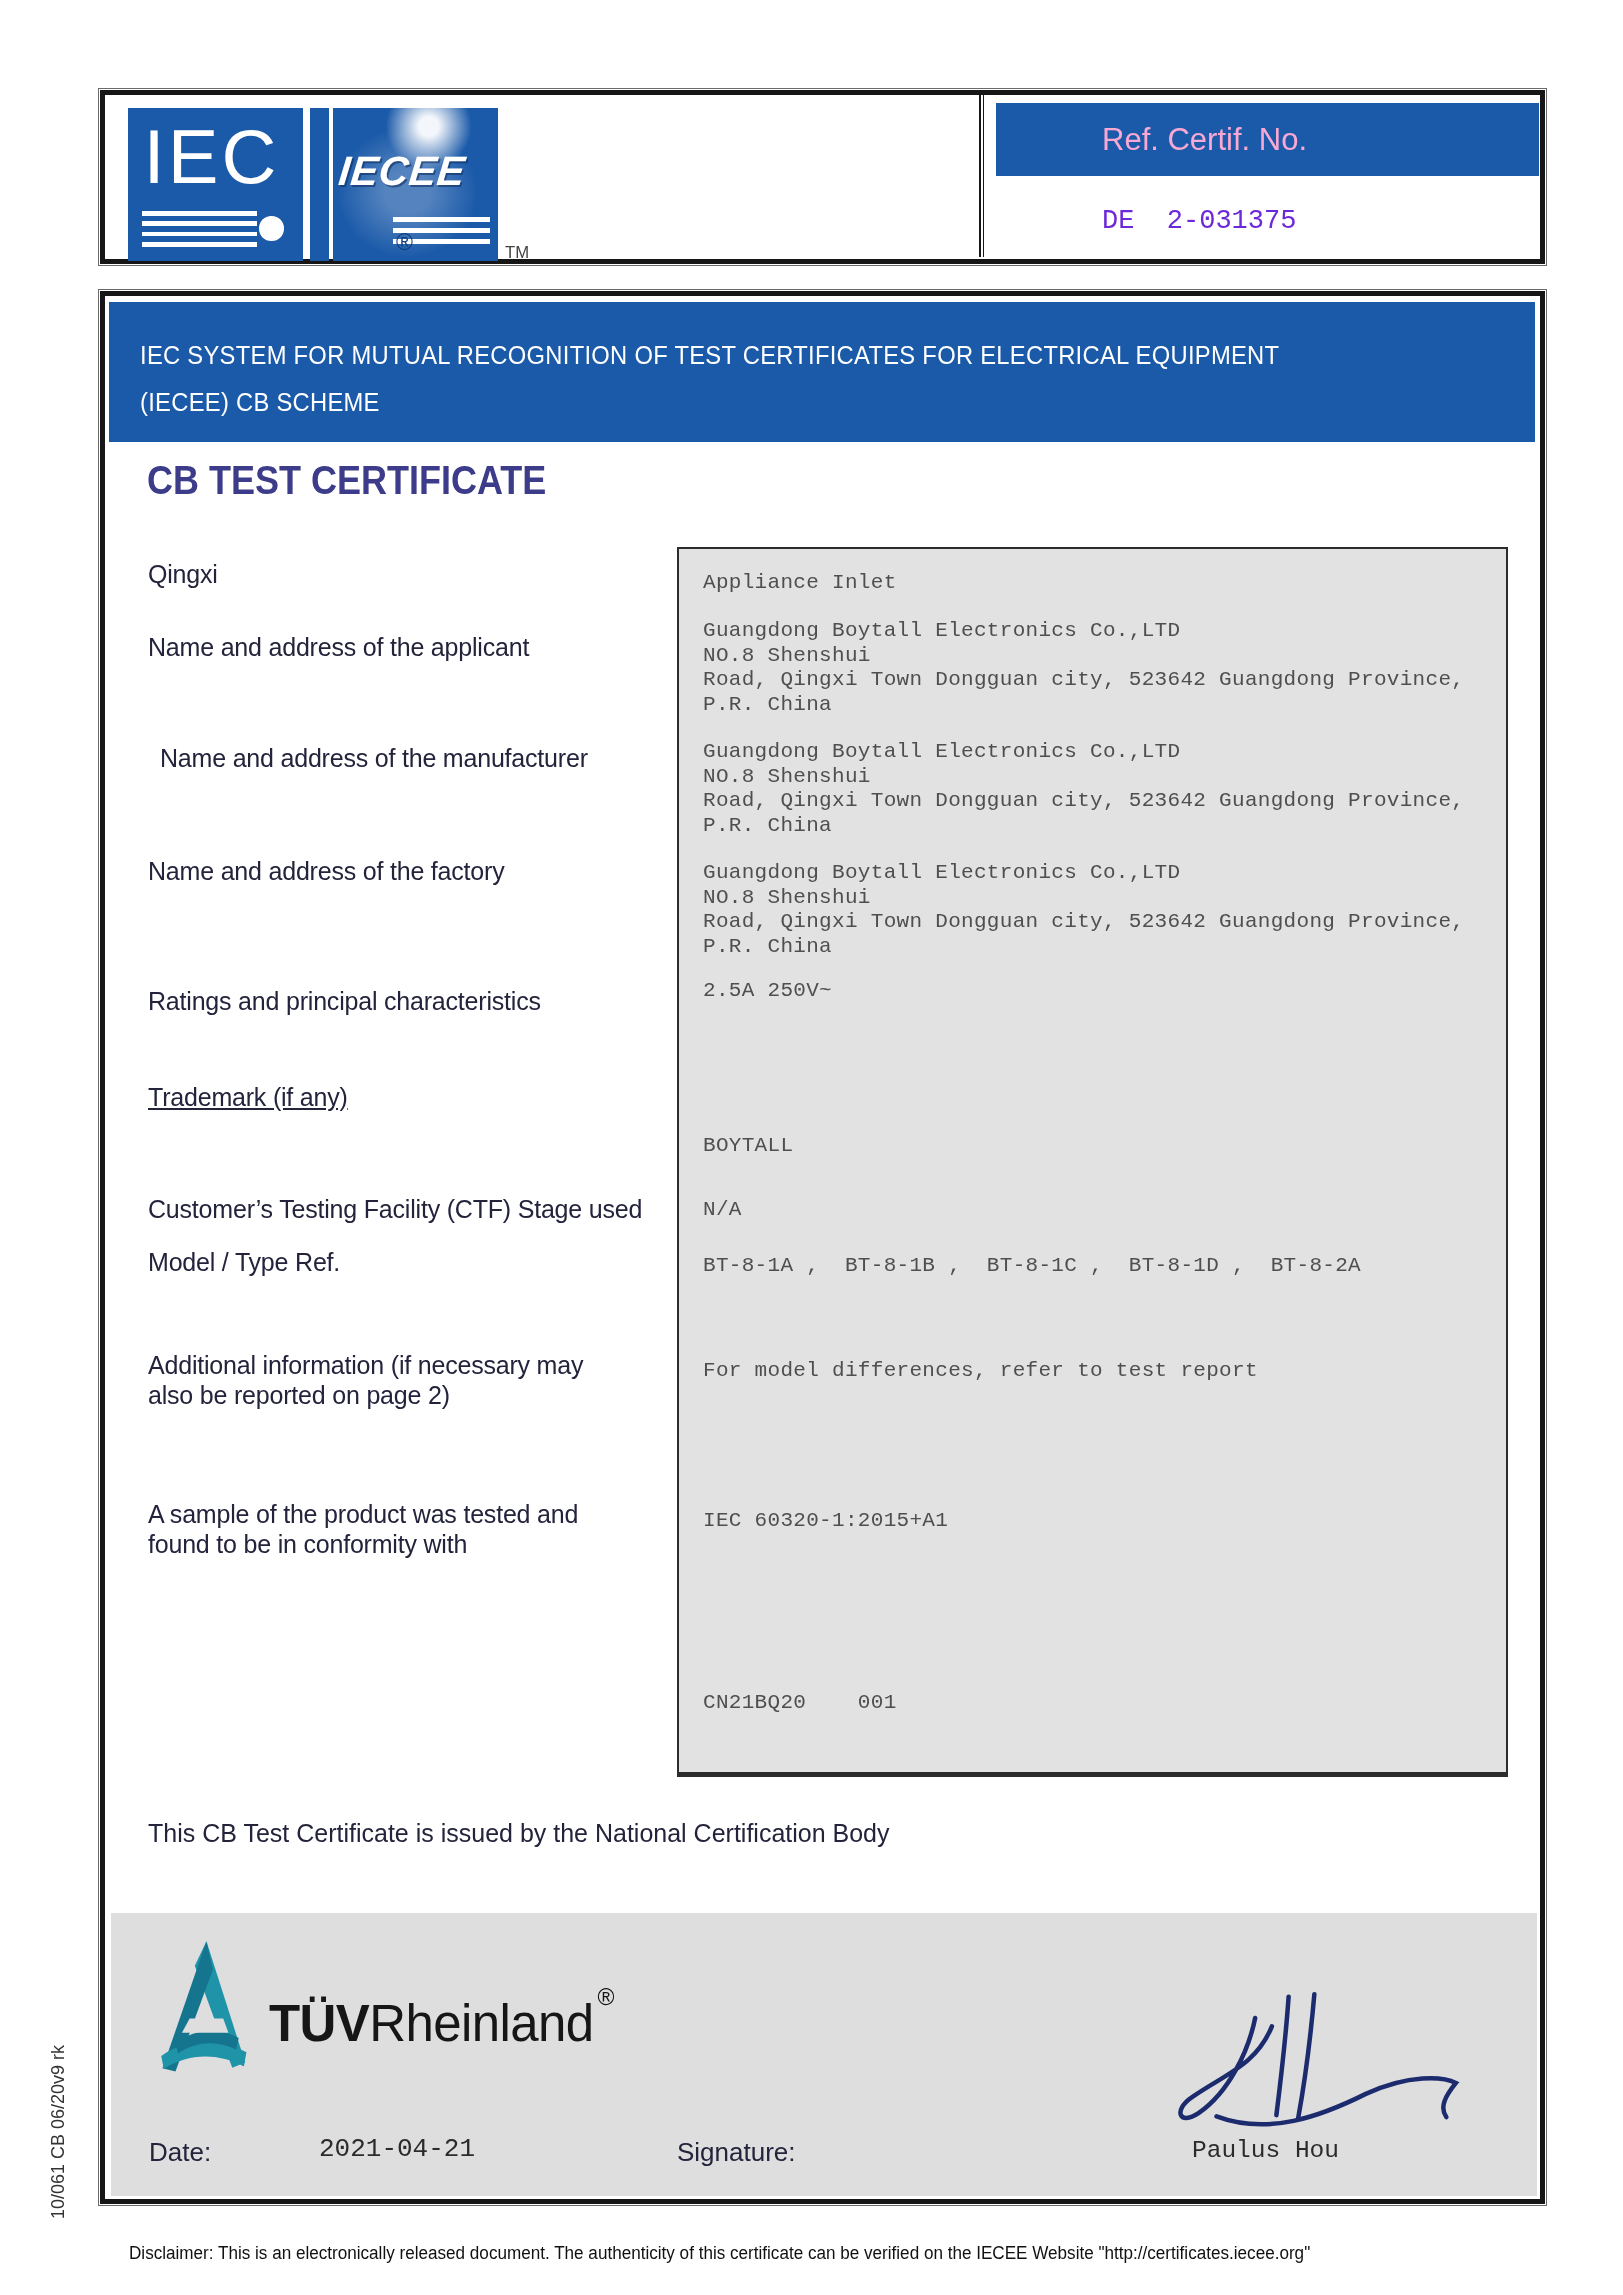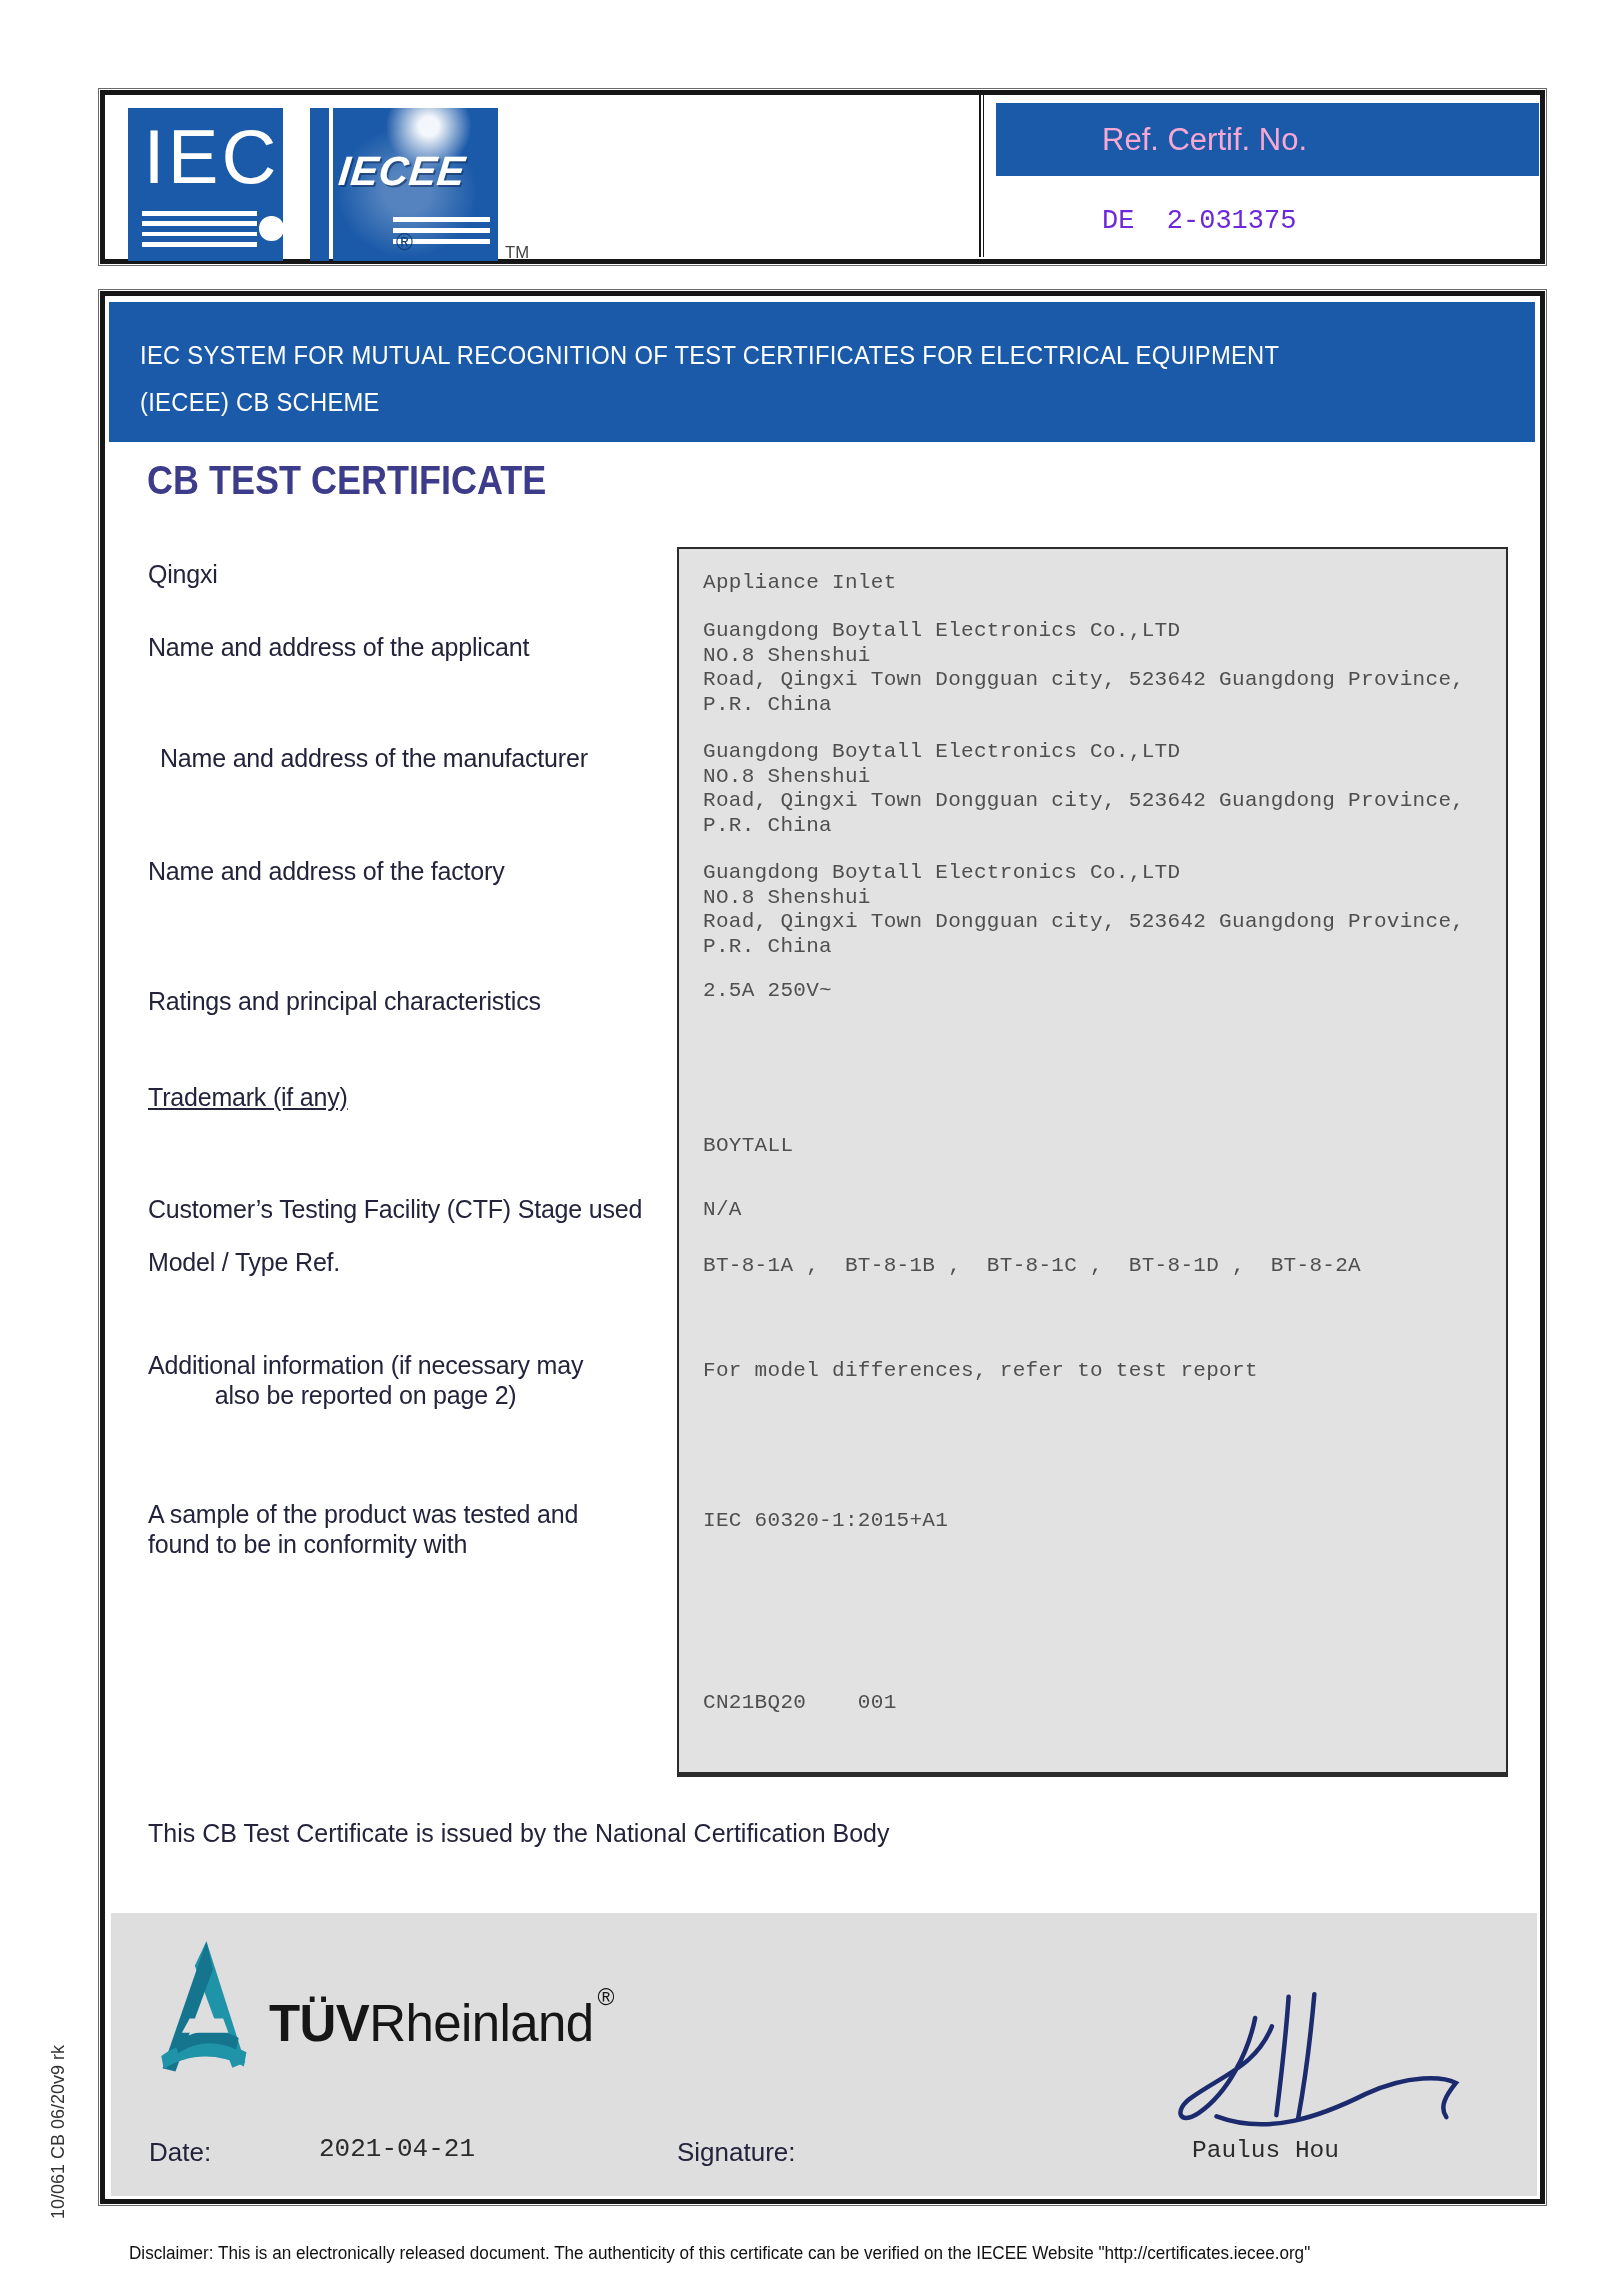--- a/index.html
+++ b/index.html
@@ -4,21 +4,21 @@
 <style>
   html,body{margin:0;padding:0;background:#ffffff;}
   .page{position:relative;width:1623px;height:2295px;background:#ffffff;overflow:hidden;
         font-family:"Liberation Sans",sans-serif;color:#23233c;}
   .abs{position:absolute;}
   .pre{white-space:pre-wrap;}
   
   .header-box{left:100px;top:90px;width:1445px;height:174px;border:5.8px solid #161616;
               outline:1.3px solid #6a6a6a;outline-offset:1.3px;background:#fff;box-sizing:border-box;}
   .logo-block{background:#1b5aa9;position:absolute;}
-  .iec-block{left:23px;top:13px;width:155px;height:153px;}
+  .iec-block{left:23px;top:13px;width:175px;height:153px;}
   .iec-text{position:absolute;left:15.4px;top:5.1px;color:#fff;font-size:76px;font-weight:500;
             letter-spacing:3.2px;font-family:"Liberation Sans",sans-serif;}
   .iec-lines{position:absolute;left:14px;top:103px;width:147px;height:37px;}
   .iec-bar{position:absolute;left:0;width:115px;height:4.5px;background:#fff;}
   .iec-dot{position:absolute;left:117px;top:5.1px;width:24.5px;height:24.5px;border-radius:50%;background:#fff;}
   .iec-bar-strip{left:205px;top:13px;width:19.3px;height:153px;}
   .iecee-block{left:228px;top:13px;width:165px;height:153px;overflow:hidden;}
   .iecee-glow{position:absolute;left:0;top:0;right:0;bottom:0;
       background:radial-gradient(circle at 58% 12%,rgba(255,255,255,.95) 0 6%,rgba(255,255,255,0) 26%),
                  radial-gradient(ellipse at 45% 55%,rgba(255,255,255,.25) 0 18%,rgba(255,255,255,0) 55%);}
@@ -118,21 +118,21 @@
   <div class="abs gray-box"></div>
 
   <div class="abs lbl" style="top:559px;">Qingxi</div>
   <div class="abs lbl" style="top:632px;">Name and address of the applicant</div>
   <div class="abs lbl" style="top:743px;margin-left:12px;">Name and address of the manufacturer</div>
   <div class="abs lbl" style="top:856px;">Name and address of the factory</div>
   <div class="abs lbl" style="top:986px;">Ratings and principal characteristics</div>
   <div class="abs lbl" style="top:1082px;text-decoration:underline;">Trademark (if any)</div>
   <div class="abs lbl" style="top:1194px;">Customer’s Testing Facility (CTF) Stage used</div>
   <div class="abs lbl" style="top:1247px;">Model / Type Ref.</div>
-  <div class="abs lbl pre" style="top:1350px;text-align:center;">Additional information (if necessary may
+  <div class="abs lbl pre" style="top:1350px;">Additional information (if necessary may
 also be reported on page 2)</div>
   <div class="abs lbl pre" style="top:1499px;">A sample of the product was tested and
 found to be in conformity with</div>
 
   <div class="abs val" style="top:571px;">Appliance Inlet</div>
   <div class="abs val" style="top:619px;">Guangdong Boytall Electronics Co.,LTD
 NO.8 Shenshui
 Road, Qingxi Town Dongguan city, 523642 Guangdong Province,
 P.R. China</div>
   <div class="abs val" style="top:740px;">Guangdong Boytall Electronics Co.,LTD

